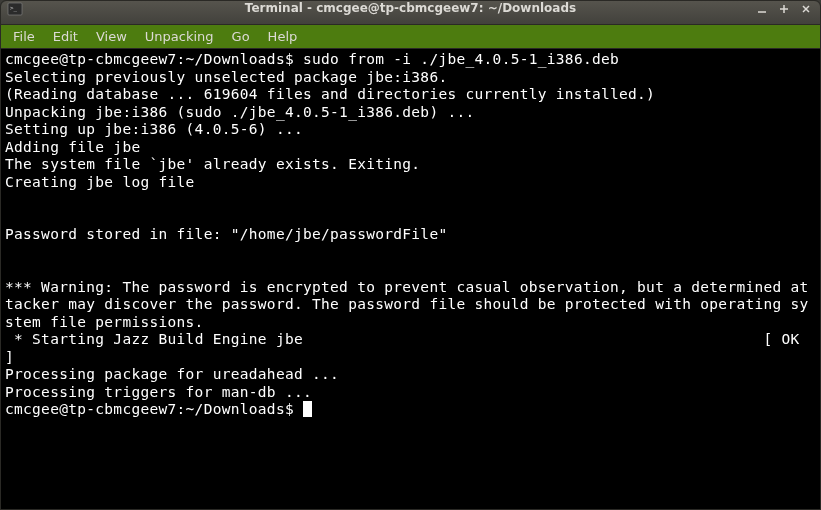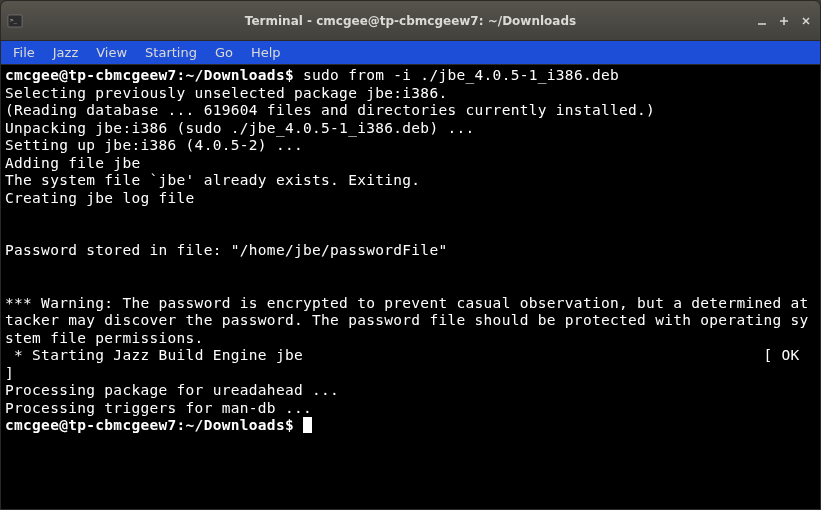--- a/index.html
+++ b/index.html
@@ -7,24 +7,24 @@
     width: 821px;
     height: 510px;
     background: #3c3b37;
     font-family: "DejaVu Sans", "Liberation Sans", sans-serif;
     font-size: 13px;
     overflow: hidden;
     border: 1px solid #2a2925;
     border-radius: 6px 6px 0 0;
   }
   .titlebar {
-    height: 40px;
+    height: 24px;
     background: linear-gradient(to bottom, #56544d 0%, #42413c 100%);
     display: flex;
-    align-items: center;
+    align-items: flex-start;
     padding: 0 6px;
     color: #dcdad5;
     border-radius: 6px 6px 0 0;
     border-bottom: 1px solid #2a2925;
     position: relative;
   }
   .title-icon {
     width: 16px; height: 16px;
     margin-right: 6px;
     display: inline-flex; align-items: center; justify-content: center;
@@ -46,21 +46,21 @@
   .win-btn {
     width: 16px; height: 16px;
     display: inline-flex; align-items: center; justify-content: center;
     font-size: 13px;
     line-height: 1;
     color: #dcdad5;
     cursor: pointer;
   }
   .menubar {
     height: 24px;
-    background: #1d4ed8;
+    background: #4d7c0f;
     display: flex;
     align-items: center;
     padding: 0 4px;
     gap: 2px;
     border-bottom: 1px solid #2a2925;
   }
   .menu-item {
     padding: 2px 8px;
     color: #dcdad5;
     font-size: 13px;
@@ -72,21 +72,21 @@
     font-family: "DejaVu Sans Mono", "Liberation Mono", monospace;
     font-size: 14.5px;
     line-height: 17.5px;
     padding: 2px 4px;
     height: calc(510px - 24px - 24px);
     overflow: hidden;
     white-space: pre-wrap;
     word-break: break-all;
     letter-spacing: 0.3px;
   }
-  .prompt { font-weight: bold; }
+  .prompt { font-weight: normal; }
   .cursor {
     display: inline-block;
     width: 9px;
     height: 16px;
     background: #fff;
     vertical-align: text-bottom;
   }
 </style>
 </head>
 <body>
@@ -115,32 +115,32 @@
       <svg width="10" height="10" viewBox="0 0 10 10">
           <line x1="2" y1="2" x2="8" y2="8" stroke="#dcdad5" stroke-width="1.5"></line>
           <line x1="8" y1="2" x2="2" y2="8" stroke="#dcdad5" stroke-width="1.5"></line>
         </svg>
     </span>
   </div>
 </div>
 
 <div class="menubar">
   <span class="menu-item">File</span>
-  <span class="menu-item">Jazz</span>
+  <span class="menu-item">Edit</span>
   <span class="menu-item">View</span>
-  <span class="menu-item">Starting</span>
+  <span class="menu-item">Unpacking</span>
   <span class="menu-item">Go</span>
   <span class="menu-item">Help</span>
 </div>
 
 <div class="terminal" id="terminal"><span class="prompt">cmcgee@tp-cbmcgeew7:~/Downloads$</span> <span>sudo from -i ./jbe_4.0.5-1_i386.deb</span>
 <span>Selecting previously unselected package jbe:i386.</span>
 <span>(Reading database ... 619604 files and directories currently installed.)</span>
 <span>Unpacking jbe:i386 (sudo ./jbe_4.0.5-1_i386.deb) ...</span>
-<span>Setting up jbe:i386 (4.0.5-2) ...</span>
+<span>Setting up jbe:i386 (4.0.5-6) ...</span>
 <span>Adding file jbe</span>
 <span>The system file `jbe' already exists. Exiting.</span>
 <span>Creating jbe log file</span>
 <span></span>
 <span></span>
 <span>Password stored in file: "/home/jbe/passwordFile"</span>
 <span></span>
 <span></span>
 <span>*** Warning: The password is encrypted to prevent casual observation, but a determined attacker may discover the password. The password file should be protected with operating system file permissions.</span>
 <span> * Starting Jazz Build Engine jbe                                                   [ OK ]</span>

